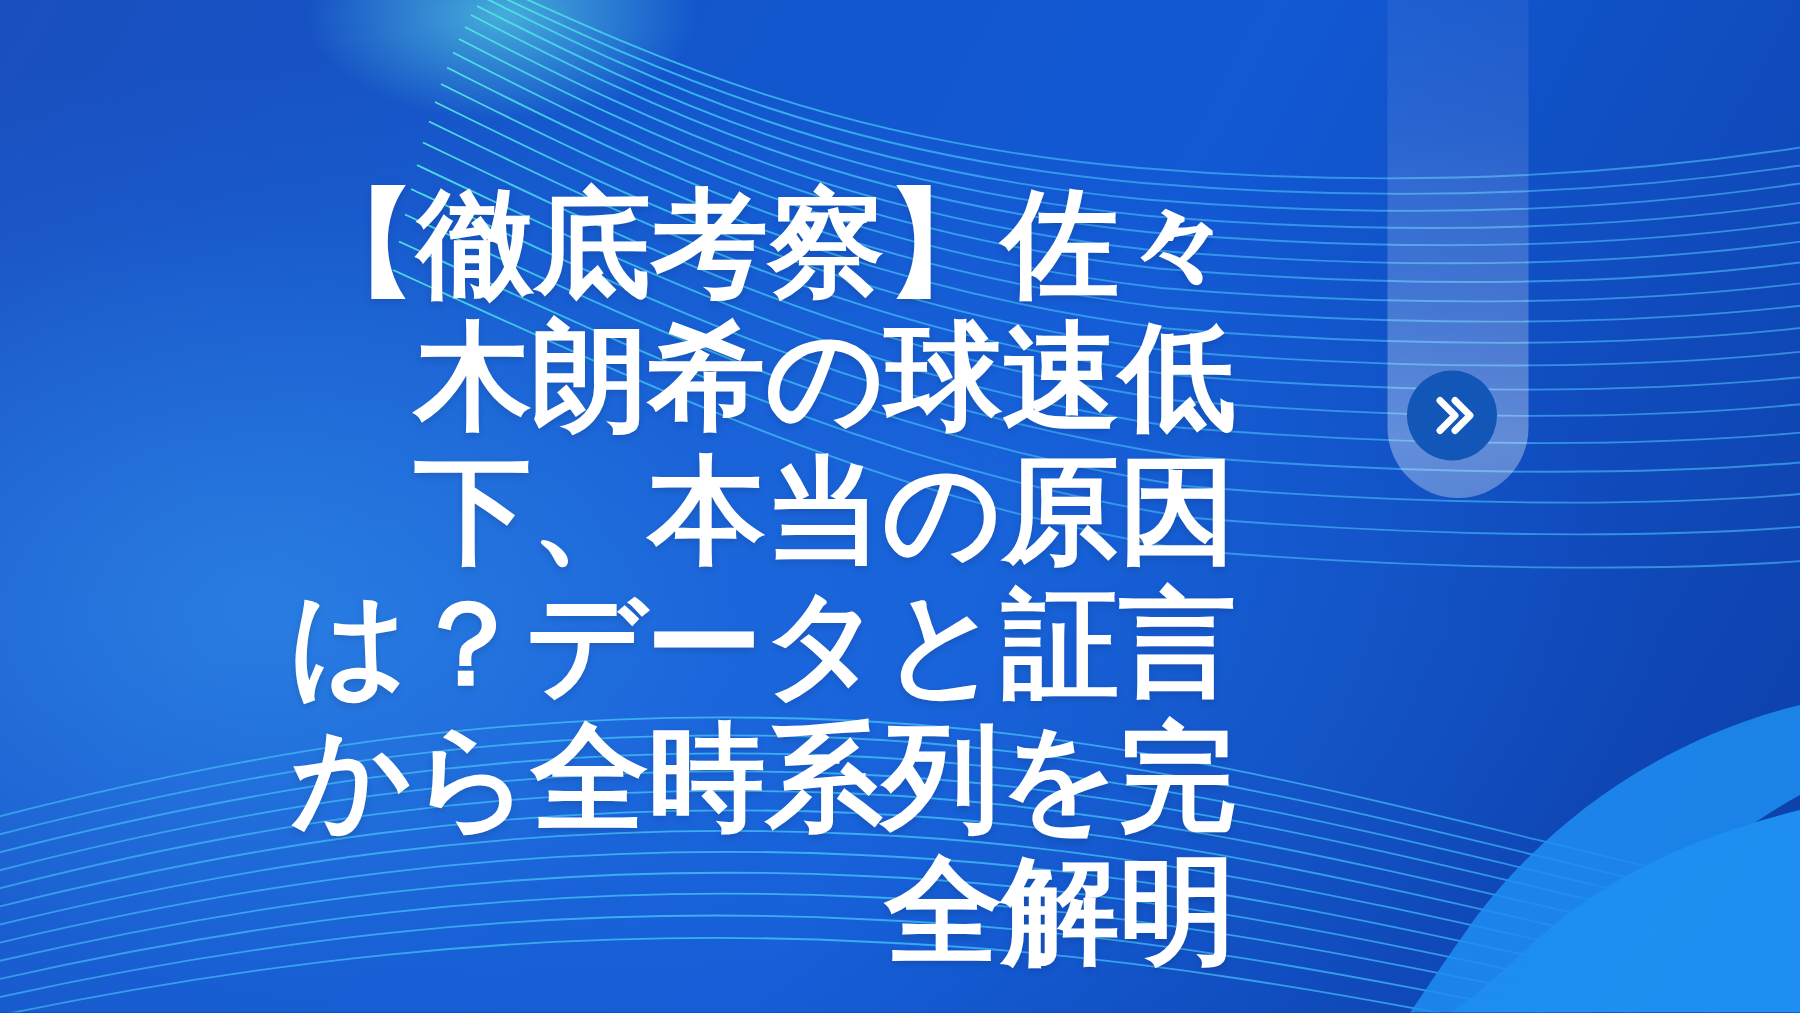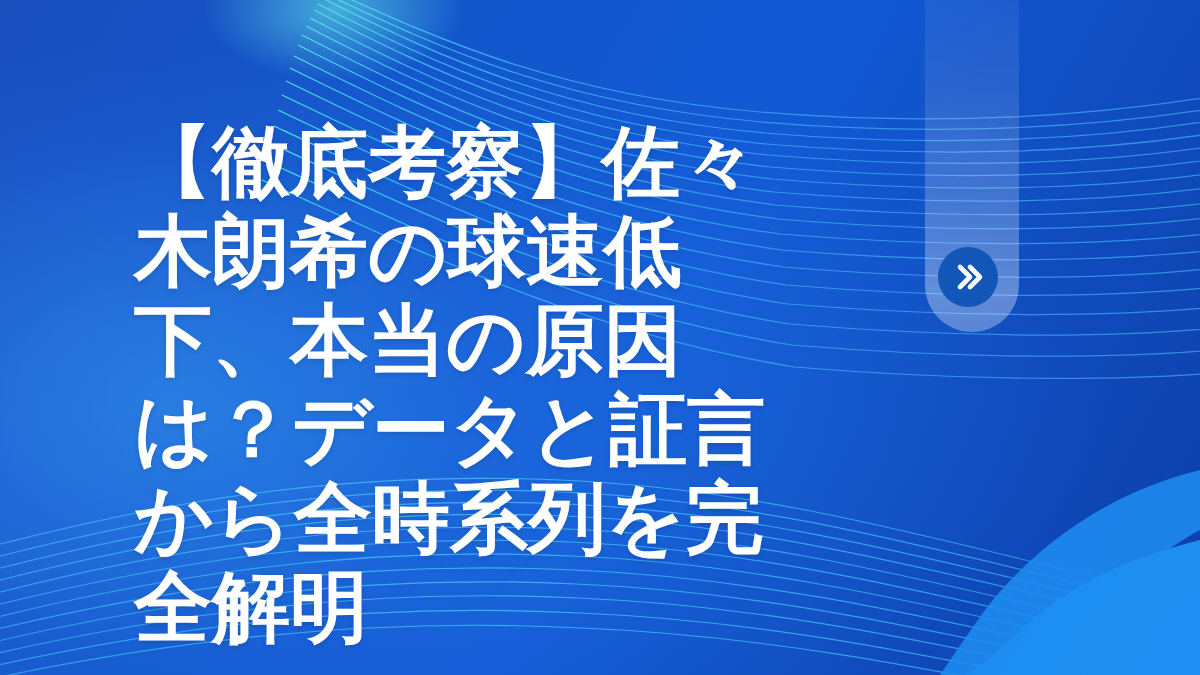--- a/index.html
+++ b/index.html
@@ -56,23 +56,24 @@
     background: #1256b8;
     display: flex;
     align-items: center;
     justify-content: center;
   }
   .chevron-badge svg { display: block; }
 
   
   .title-block {
     position: absolute;
-    left: 134px;
+    left: 164px;
     top: 118px;
     width: 660px;
+    text-align: right;
   }
   .title-text {
     color: #ffffff;
     font-size: 78px;
     line-height: 89px;
     font-weight: 700;
     letter-spacing: 0px;
     white-space: pre-wrap;
     word-break: break-all;
     text-shadow: 0 2px 5px rgba(0,0,0,0.13);

